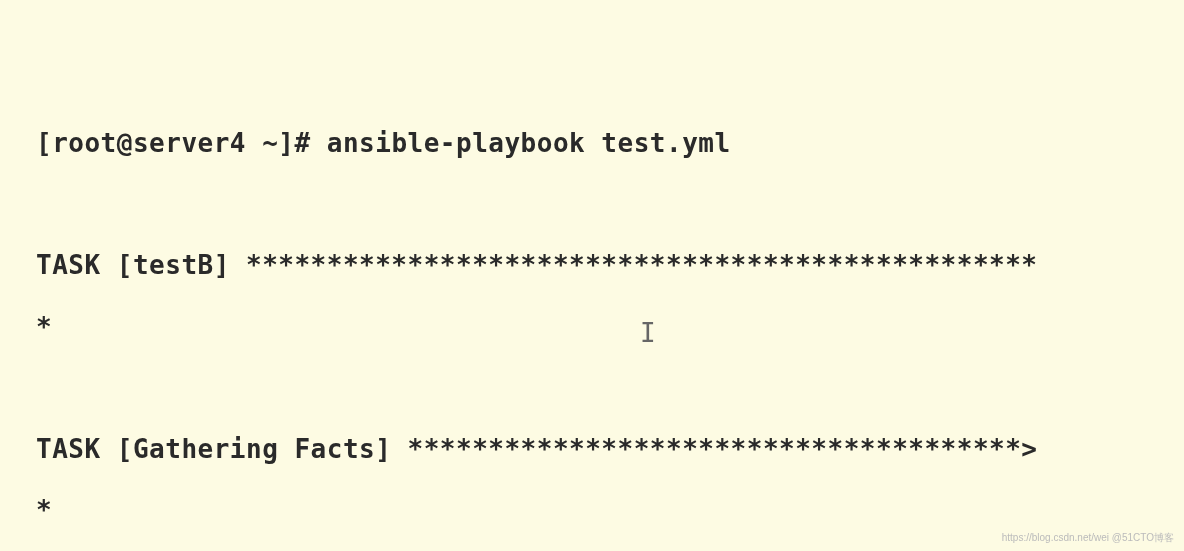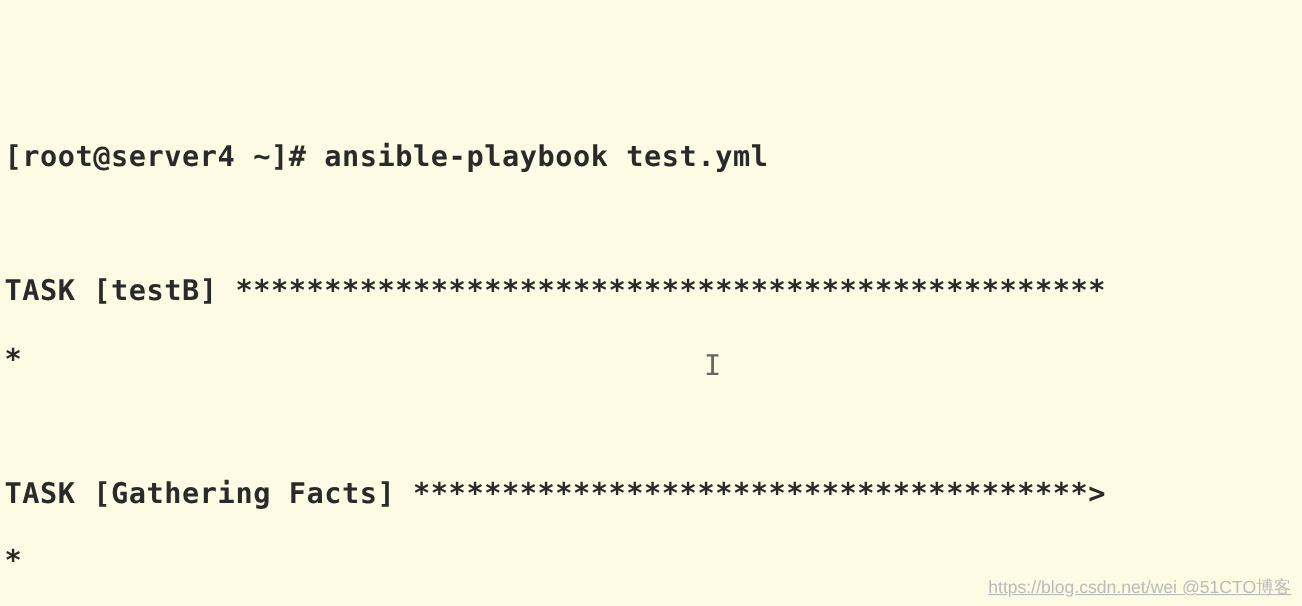--- a/index.html
+++ b/index.html
@@ -12,40 +12,40 @@
       padding: 8px 0;
       white-space: pre;
       overflow: hidden;
       width: 1184px;
       height: 551px;
       letter-spacing: 0.5px;
     }
     .line {
       line-height: 1.2;
       padding-left: 4px;
+      margin-left: 32px;
     }
     .cursor {
       display: inline-block;
       color: #666;
       position: absolute;
       left: 640px;
       top: 318px;
       font-weight: normal;
     }
     .watermark {
       position: absolute;
       bottom: 6px;
       right: 10px;
-      font-size: 16px;
+      font-size: 10px;
       color: #bbb;
       font-weight: normal;
       font-family: Arial, sans-serif;
       letter-spacing: 0;
       white-space: nowrap;
-      text-decoration: underline;
     }
   </style>
 </head>
 <body>
 
 
 
 <div class="line"><span>[root@server4 ~]# </span><span>ansible-playbook test.yml</span></div>
 <div class="line"> </div>
 <div class="line">TASK [testB] *************************************************</div>

